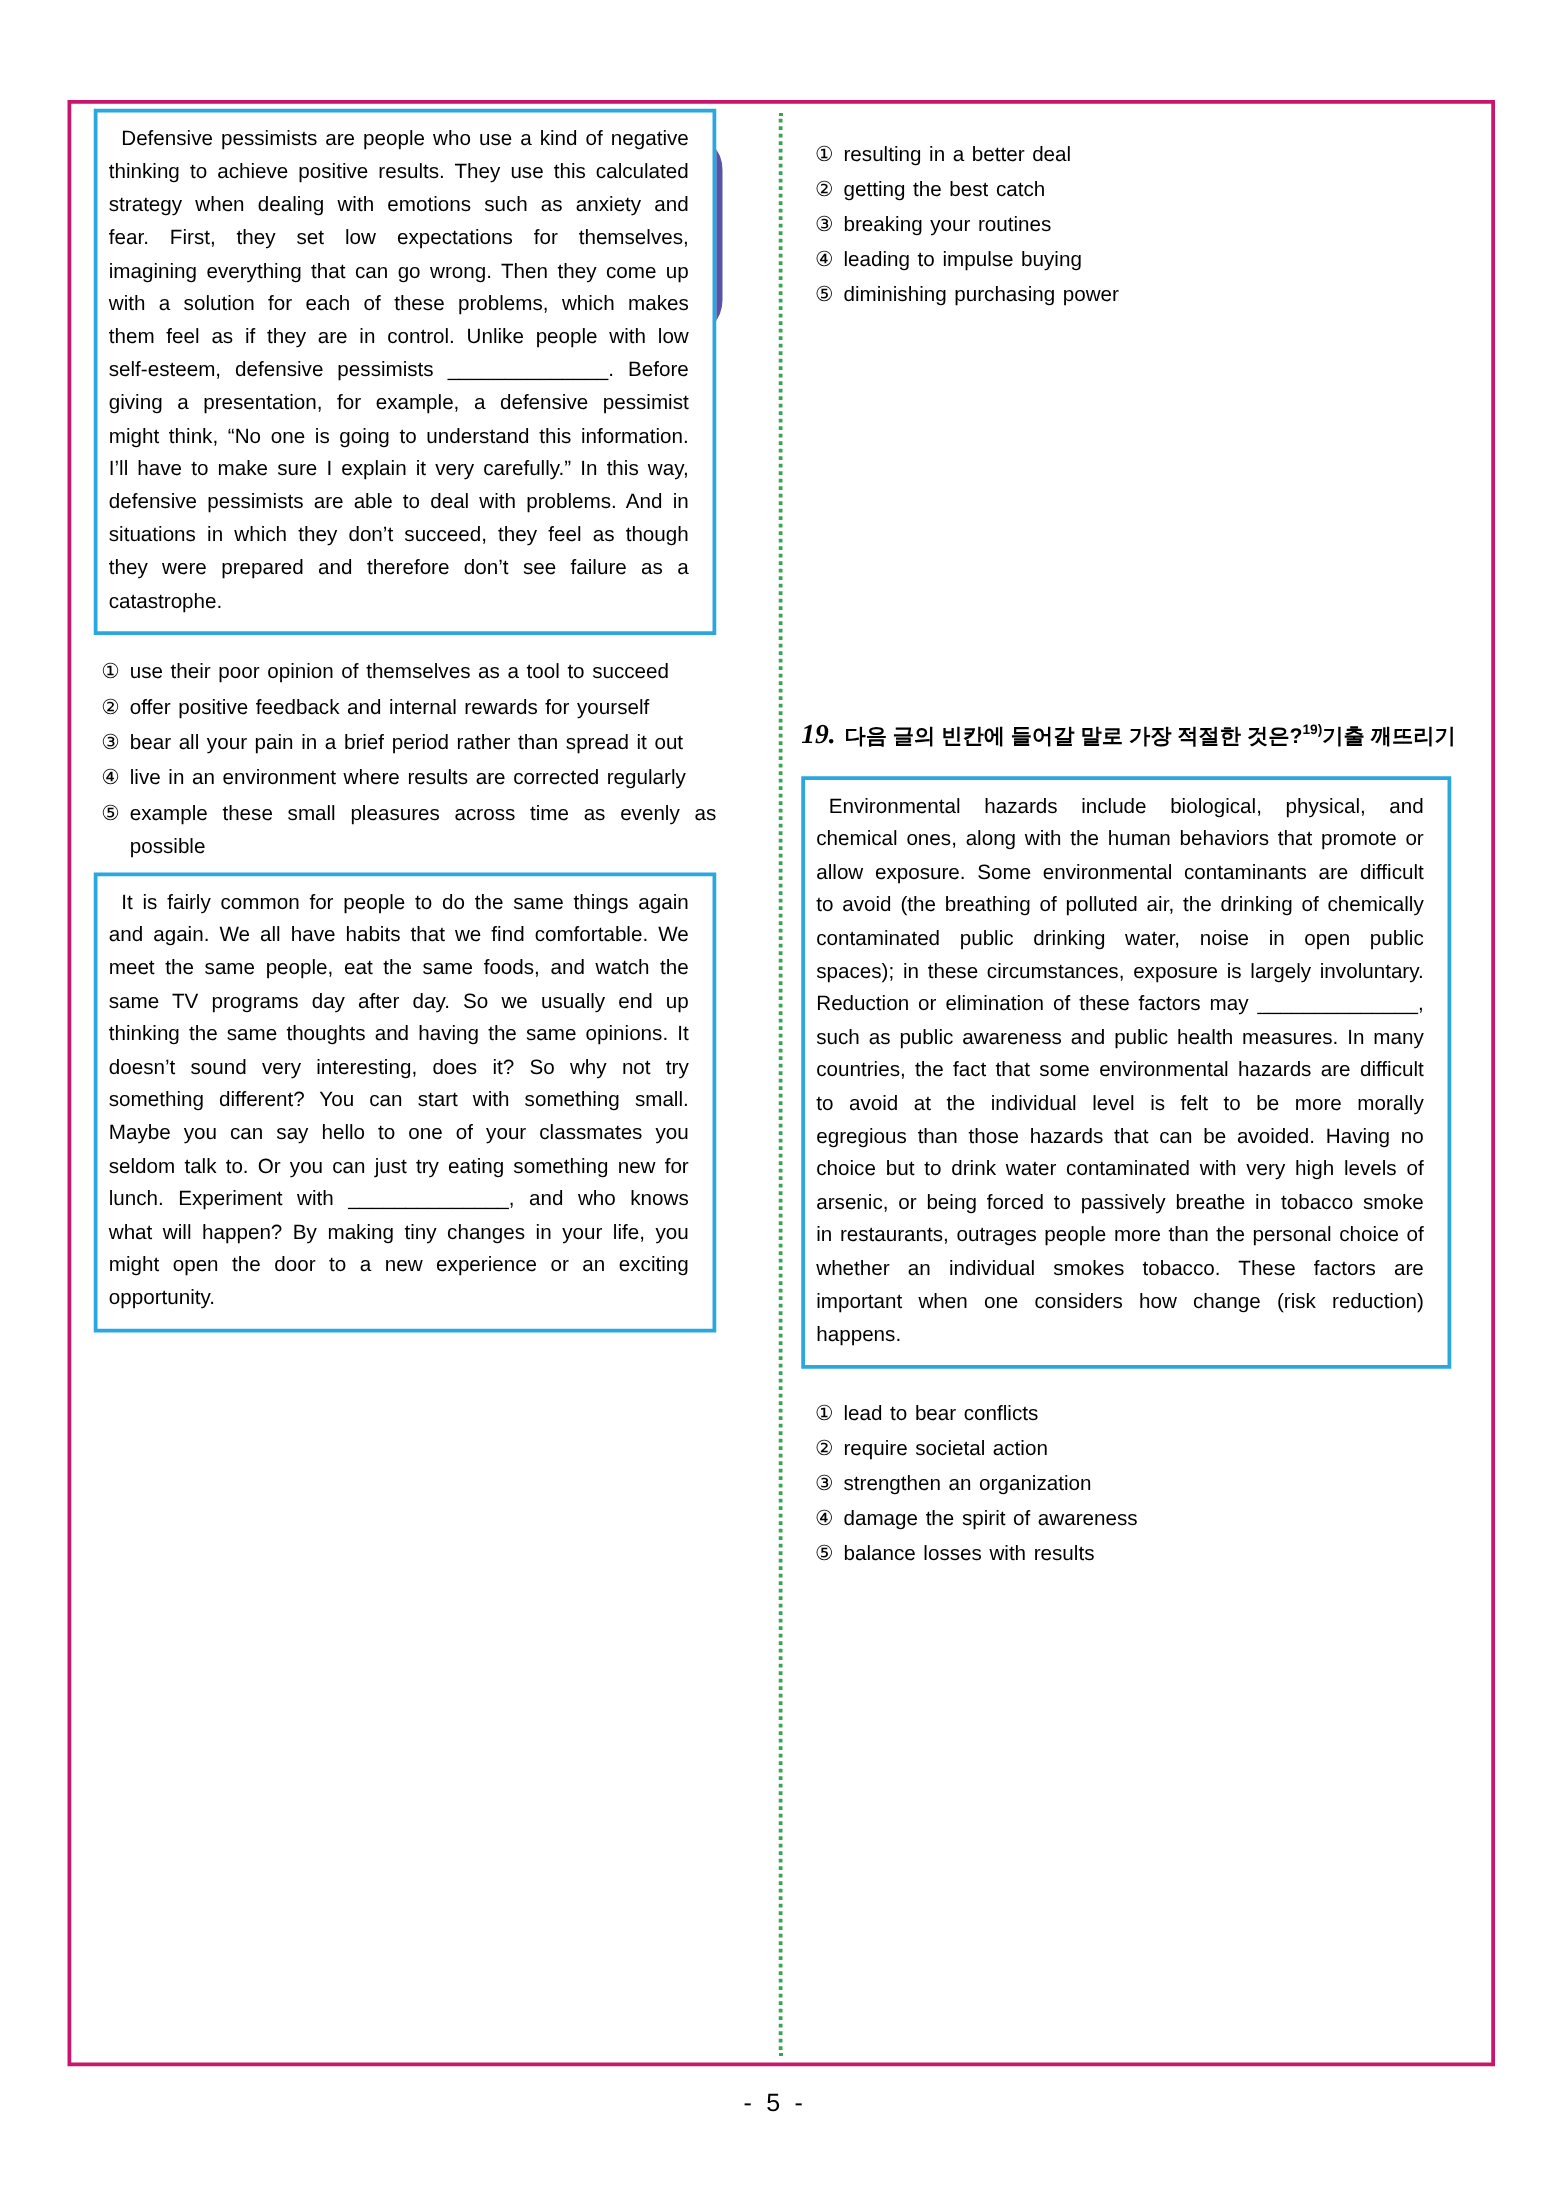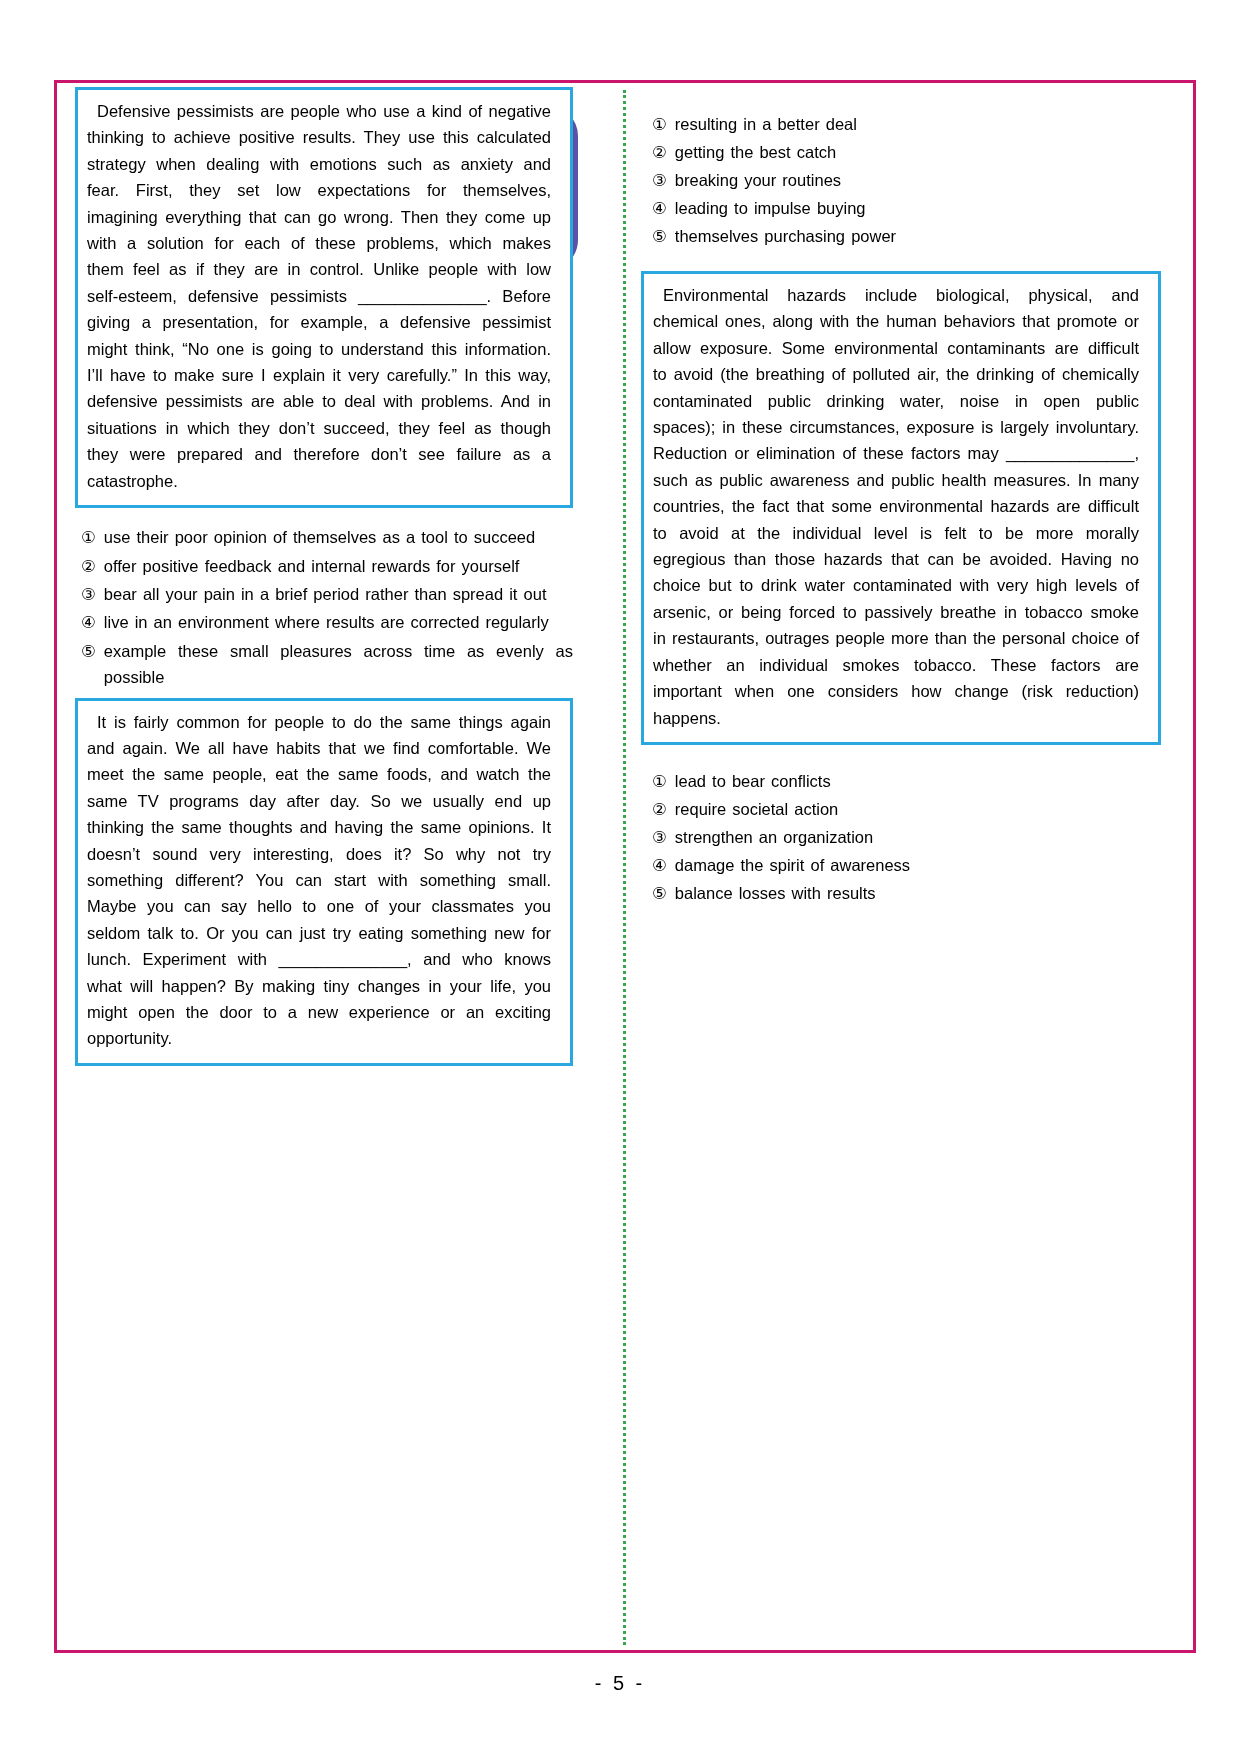--- a/index.html
+++ b/index.html
@@ -126,24 +126,27 @@
     <div class="opt">
       <span class="mk">③</span>
       <span class="ot">breaking your routines</span>
     </div>
     <div class="opt">
       <span class="mk">④</span>
       <span class="ot">leading to impulse buying</span>
     </div>
     <div class="opt">
       <span class="mk">⑤</span>
-      <span class="ot">themselves purchasing power</span>
+      <span class="ot">diminishing purchasing power</span>
     </div>
   </div>
 
+  <div class="q-header hdr-19">
+    <span class="qnum">19.</span><span class="qprompt">다음 글의 빈칸에 들어갈 말로 가장 적절한 것은?</span><sup>19)</sup><span class="qsource">기출 깨뜨리기</span>
+  </div>
   <div class="passage-box box-19">
     <p>Environmental hazards include biological, physical, and chemical ones, along with the human behaviors that promote or allow exposure. Some environmental contaminants are difficult to avoid (the breathing of polluted air, the drinking of chemically contaminated public drinking water, noise in open public spaces); in these circumstances, exposure is largely involuntary. Reduction or elimination of these factors may ______________, such as public awareness and public health measures. In many countries, the fact that some environmental hazards are difficult to avoid at the individual level is felt to be more morally egregious than those hazards that can be avoided. Having no choice but to drink water contaminated with very high levels of arsenic, or being forced to passively breathe in tobacco smoke in restaurants, outrages people more than the personal choice of whether an individual smokes tobacco. These factors are important when one considers how change (risk reduction) happens.</p>
   </div>
   <div class="opts opts-19">
     <div class="opt">
       <span class="mk">①</span>
       <span class="ot">lead to bear conflicts</span>
     </div>
     <div class="opt">
       <span class="mk">②</span>

